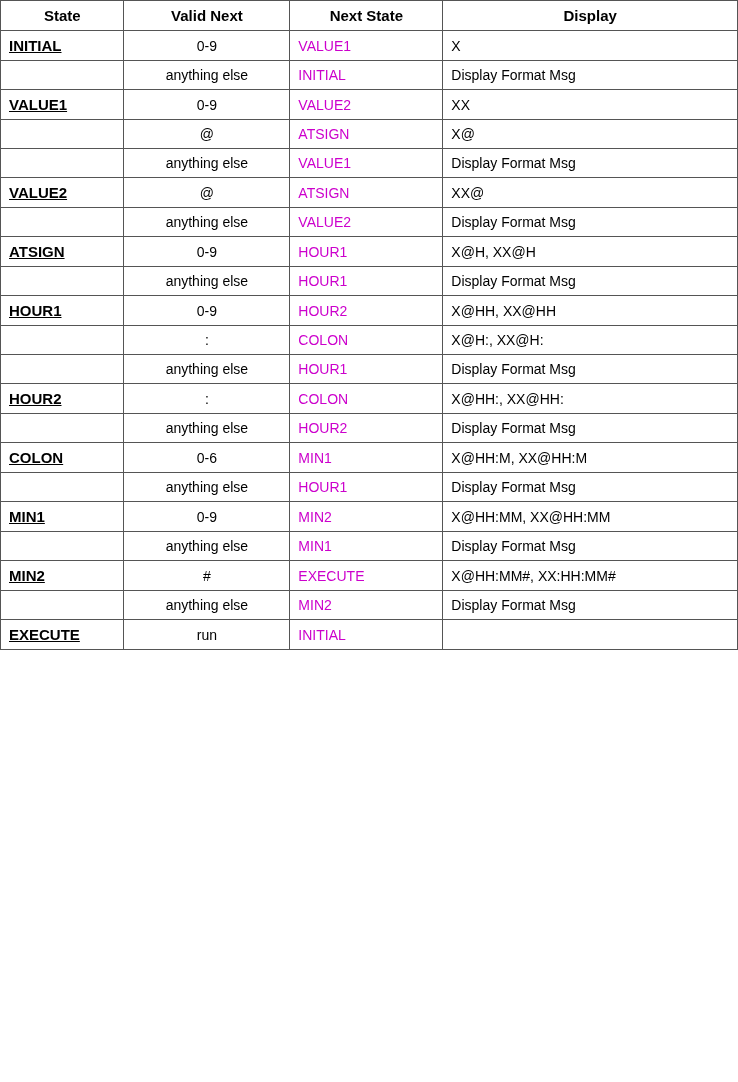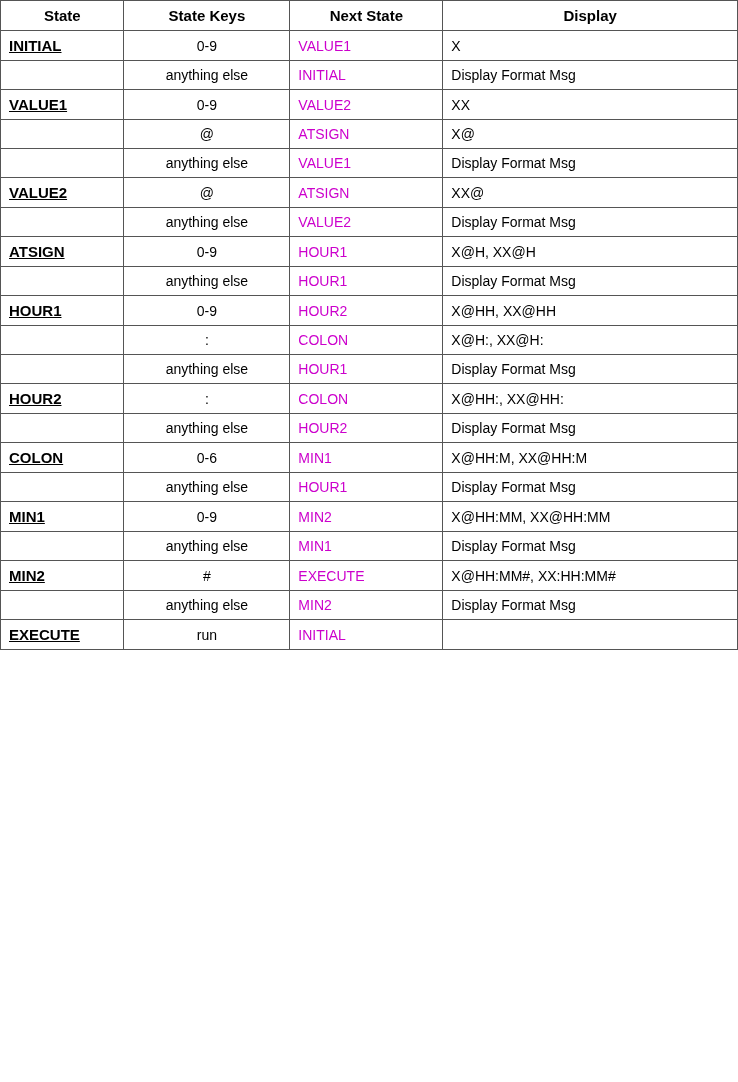--- a/index.html
+++ b/index.html
@@ -52,21 +52,21 @@
     .col-next { width: 156px; }
     .col-comments { width: 303px; }
   </style>
 </head>
 <body>
 
 <table>
   <thead>
     <tr>
       <th class="col-state">State</th>
-      <th class="col-keys">State Keys</th>
+      <th class="col-keys">Valid Next</th>
       <th class="col-next">Next State</th>
       <th class="col-comments">Display</th>
     </tr>
   </thead>
   <tbody id="table-body">
   <tr>
         <td class="state-cell">INITIAL</td>
         <td class="valid-keys">0-9</td>
         <td class="next-state">VALUE1</td>
         <td class="comments">X</td>

